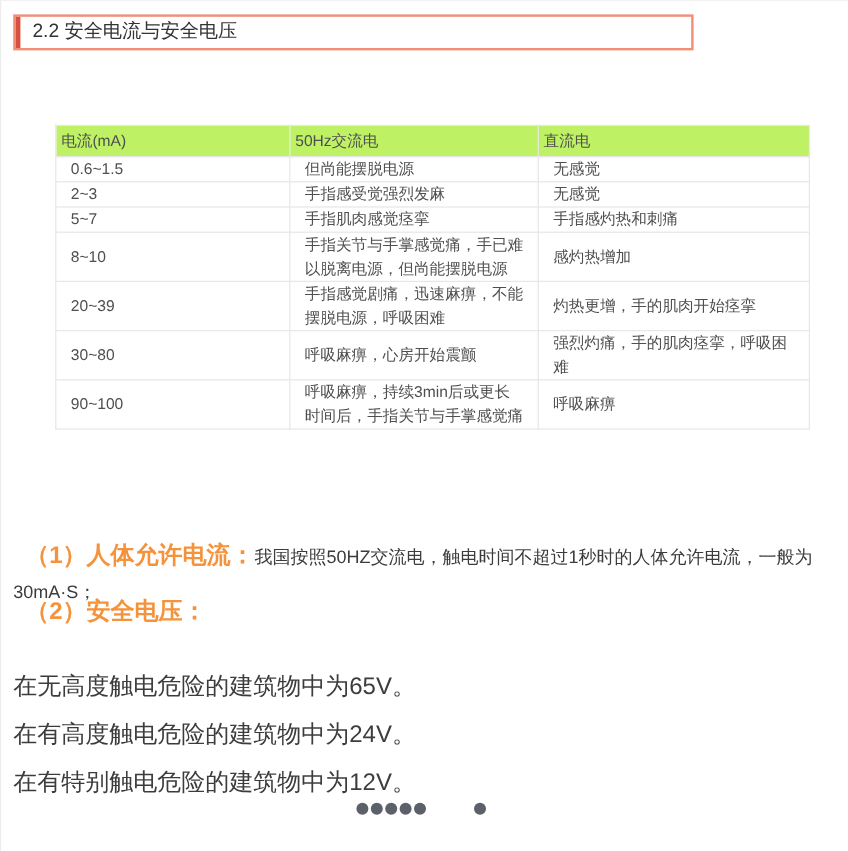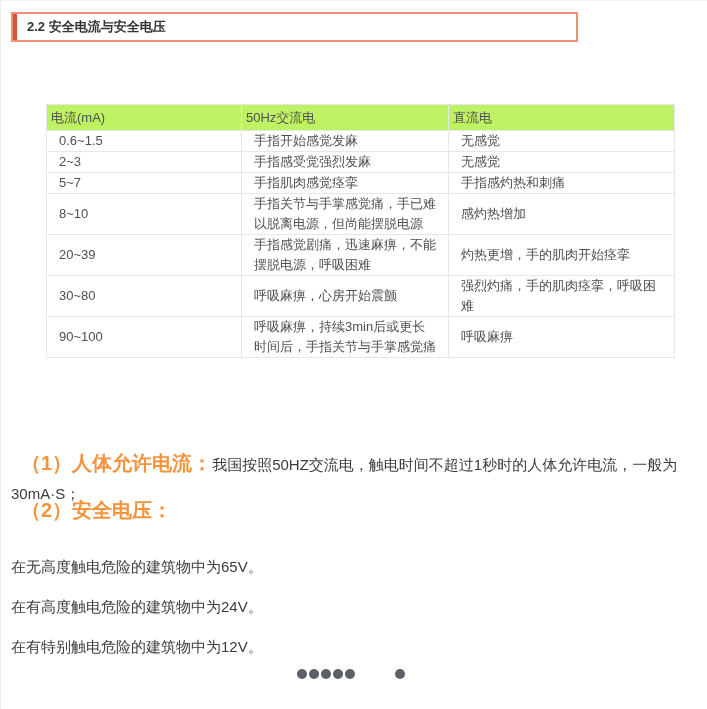--- a/index.html
+++ b/index.html
@@ -15,21 +15,21 @@
     position:absolute;left:10px;top:11px;width:567px;height:30px;
     box-sizing:border-box;border:2px solid var(--title_border,#f18e76);
     background:#ffffff;
   }
   .title-bar{
     position:absolute;left:0;top:0;bottom:0;width:4px;
     background:var(--title_bar,#d8503f);
   }
   .title-text{
     position:absolute;left:14px;top:0;right:6px;line-height:26px;
-    font-size:13px;font-weight:bold;color:#333333;white-space:nowrap;
+    font-size:16px;font-weight:normal;color:#333333;white-space:nowrap;
   }
 
   
   .sheet{
     position:absolute;left:45px;top:103px;width:601px;
     border-collapse:collapse;table-layout:fixed;
     font-size:13px;color:#4f4f4f;
   }
   .sheet th,.sheet td{
     border:1px solid #e7e7e7;
@@ -41,21 +41,21 @@
   .col-current{width:186px;}
   .col-ac{width:198px;}
   .col-dc{width:217px;}
 
   
   .note{position:absolute;left:10px;width:687px;font-size:15px;line-height:29px;}
   .note .lead-indent{display:inline-block;width:10px;}
   .note-label{color:var(--accent_orange,#f5933c);font-weight:bold;font-size:20px;}
   .note1{top:433px;}
   .note2{top:480px;}
-  .vline{position:absolute;left:10px;width:687px;font-size:15px;line-height:22px;color:#3c3c3c;}
+  .vline{position:absolute;left:10px;width:687px;font-size:20px;line-height:22px;color:#3c3c3c;}
   .v0{top:540px;}
   .v1{top:580px;}
   .v2{top:620px;}
 
   
   .dots-group{position:absolute;top:668px;left:296px;height:10px;}
   .dot{
     display:inline-block;width:10px;height:10px;border-radius:50%;
     background:var(--dot,#5b6069);margin-right:2px;vertical-align:top;cursor:pointer;
   }
@@ -73,21 +73,21 @@
   <thead>
     <tr>
       <th class="col-current">电流(mA)</th>
       <th class="col-ac">50Hz交流电</th>
       <th class="col-dc">直流电</th>
     </tr>
   </thead>
   <tbody>
     <tr>
       <td>0.6~1.5</td>
-      <td>手指开始感觉发麻</td>
+      <td>但尚能摆脱电源</td>
       <td>无感觉</td>
     </tr>
     <tr>
       <td>2~3</td>
       <td>手指感受觉强烈发麻</td>
       <td>无感觉</td>
     </tr>
     <tr>
       <td>5~7</td>
       <td>手指肌肉感觉痉挛</td>

